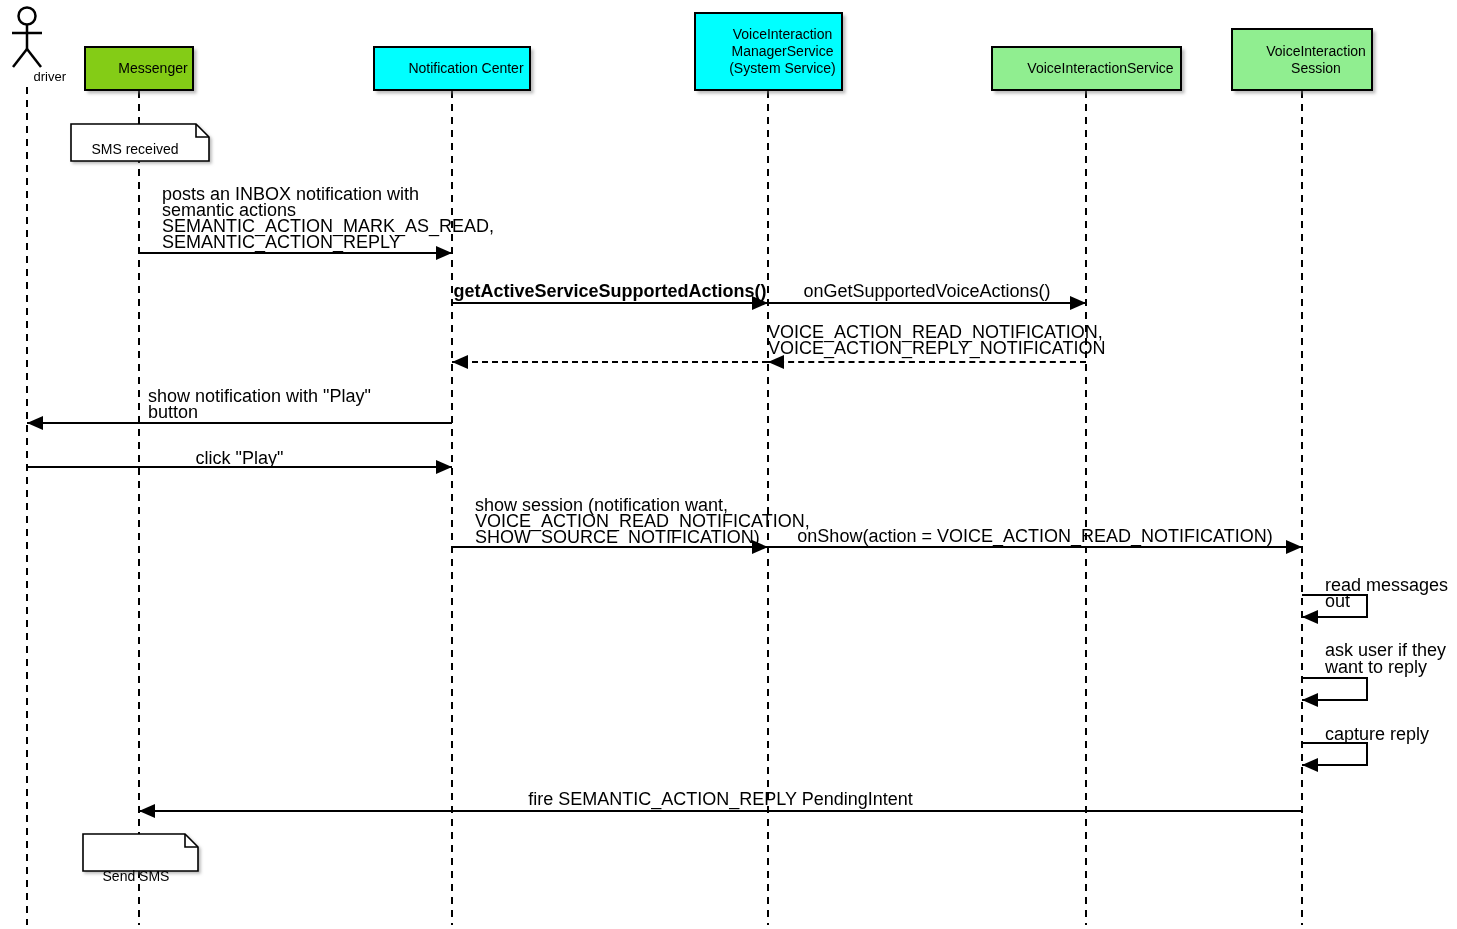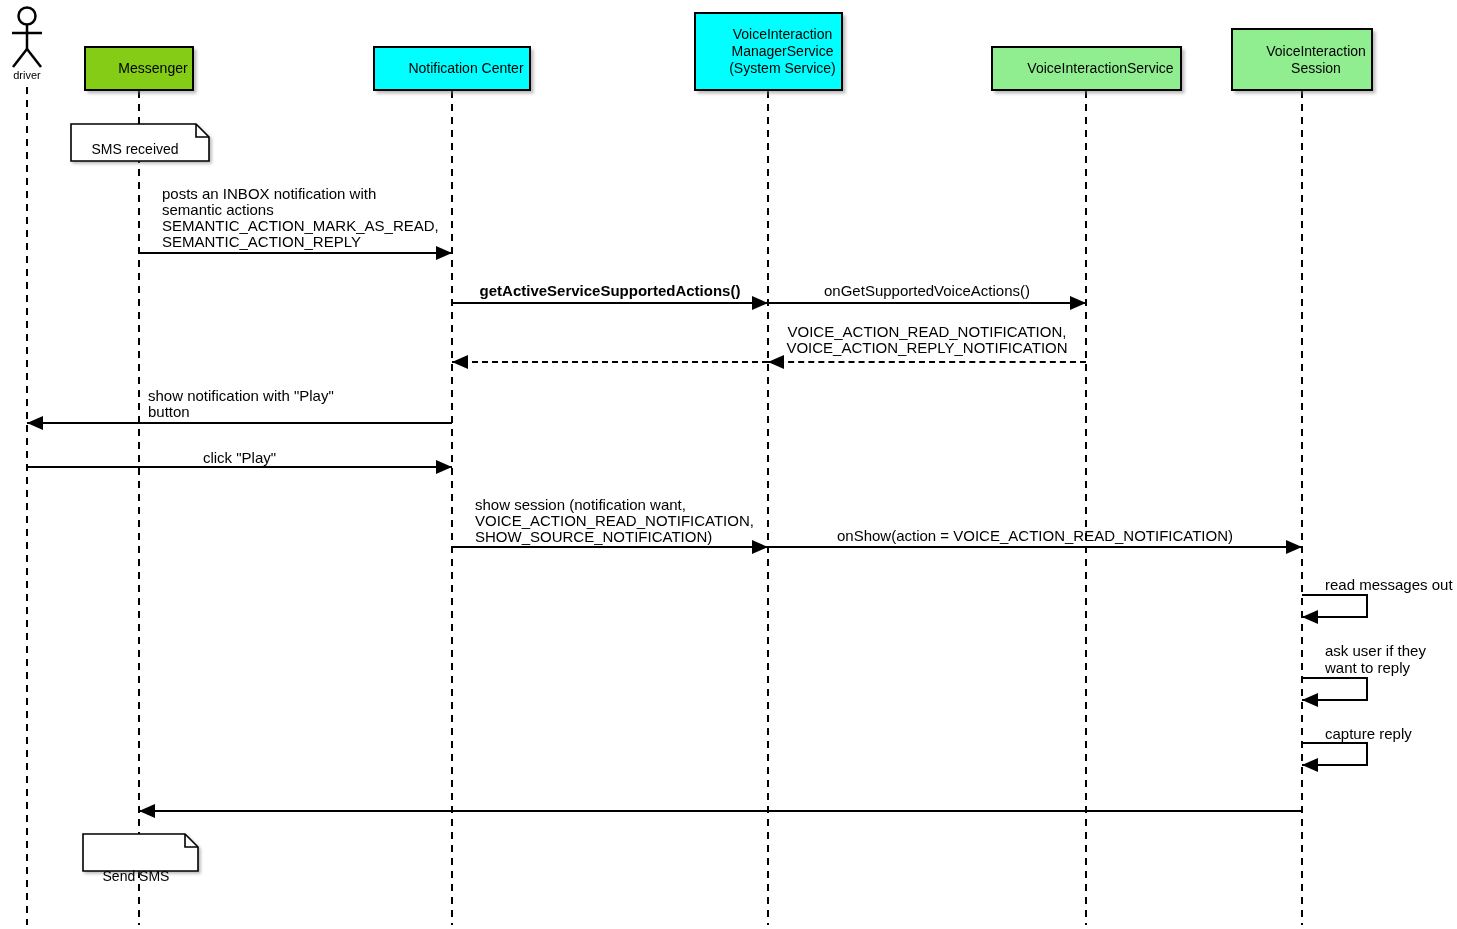--- a/index.html
+++ b/index.html
@@ -16,33 +16,33 @@
     display:flex; align-items:center; justify-content:center; text-align:center;
     font-size:14px; line-height:17px; white-space:pre-line;
     box-shadow:2.5px 2.5px 3px rgba(130,130,130,0.55);
     padding-left:28px;
   }
   .msg-line { position:absolute; height:0; border-top:2px solid #000; }
   .msg-line.dashed { border-top:2px dashed #000; }
   .head { position:absolute; width:0; height:0; border-top:7px solid transparent; border-bottom:7px solid transparent; }
   .head.right { border-left:16px solid #000; }
   .head.left  { border-right:16px solid #000; }
-  .msg-label { position:absolute; font-size:15px; line-height:16px; white-space:pre-line; }
+  .msg-label { position:absolute; font-size:18px; line-height:16px; white-space:pre-line; }
   .msg-label.center { text-align:center; }
   .selfloop {
     position:absolute; box-sizing:border-box; width:66px; height:24px;
     border:2px solid #000; border-left:none;
   }
   .note-svg { position:absolute; filter:drop-shadow(2px 2px 1.5px rgba(120,120,120,0.5)); }
   .note-text {
     position:absolute; display:flex; align-items:center; justify-content:center;
     font-size:14px; text-align:center;
   }
   .actor-svg { position:absolute; }
-  .actor-label { position:absolute; font-size:11px; text-align:center; }
+  .actor-label { position:absolute; font-size:13px; text-align:right;padding-left:12px; }
 </style>
 </head>
 <body>
 
 <div class="canvas">
 
   <div class="lifeline" style="left:26px; top:87px; height:838px;"></div>
   <div class="lifeline" style="left:138px; top:91px; height:834px;"></div>
   <div class="lifeline" style="left:451px; top:91px; height:834px;"></div>
   <div class="lifeline" style="left:767px; top:91px; height:834px;"></div>
@@ -120,20 +120,21 @@
 
   <div class="msg-label" style="left:1325px; top:642px; line-height:17px;">ask user if they
 want to reply</div>
   <div class="selfloop" style="left:1302px; top:677px;"></div>
   <div class="head left" style="left:1302px; top:693px;"></div>
 
   <div class="msg-label" style="left:1325px; top:726px;">capture reply</div>
   <div class="selfloop" style="left:1302px; top:742px;"></div>
   <div class="head left" style="left:1302px; top:758px;"></div>
 
+  <div class="msg-label center" style="left:139px; top:791px; width:1163px;">fire SEMANTIC_ACTION_REPLY PendingIntent</div>
   <div class="msg-line" style="left:139px; top:810px; width:1163px;"></div>
   <div class="head left" style="left:139px; top:804px;"></div>
 
   <svg class="note-svg" style="left:82px; top:833px;" width="118" height="40" viewBox="0 0 118 40">
     <polygon points="1,1 103,1 116,14 116,38 1,38" fill="#fff" stroke="#000" stroke-width="1.6"></polygon>
     <polyline points="103,1 103,14 116,14" fill="none" stroke="#000" stroke-width="1.6"></polyline>
   </svg>
   <div class="note-text" style="left:82px; top:833px; width:108px; height:38px;margin-top:24px;">Send SMS</div>
 
 </div>

